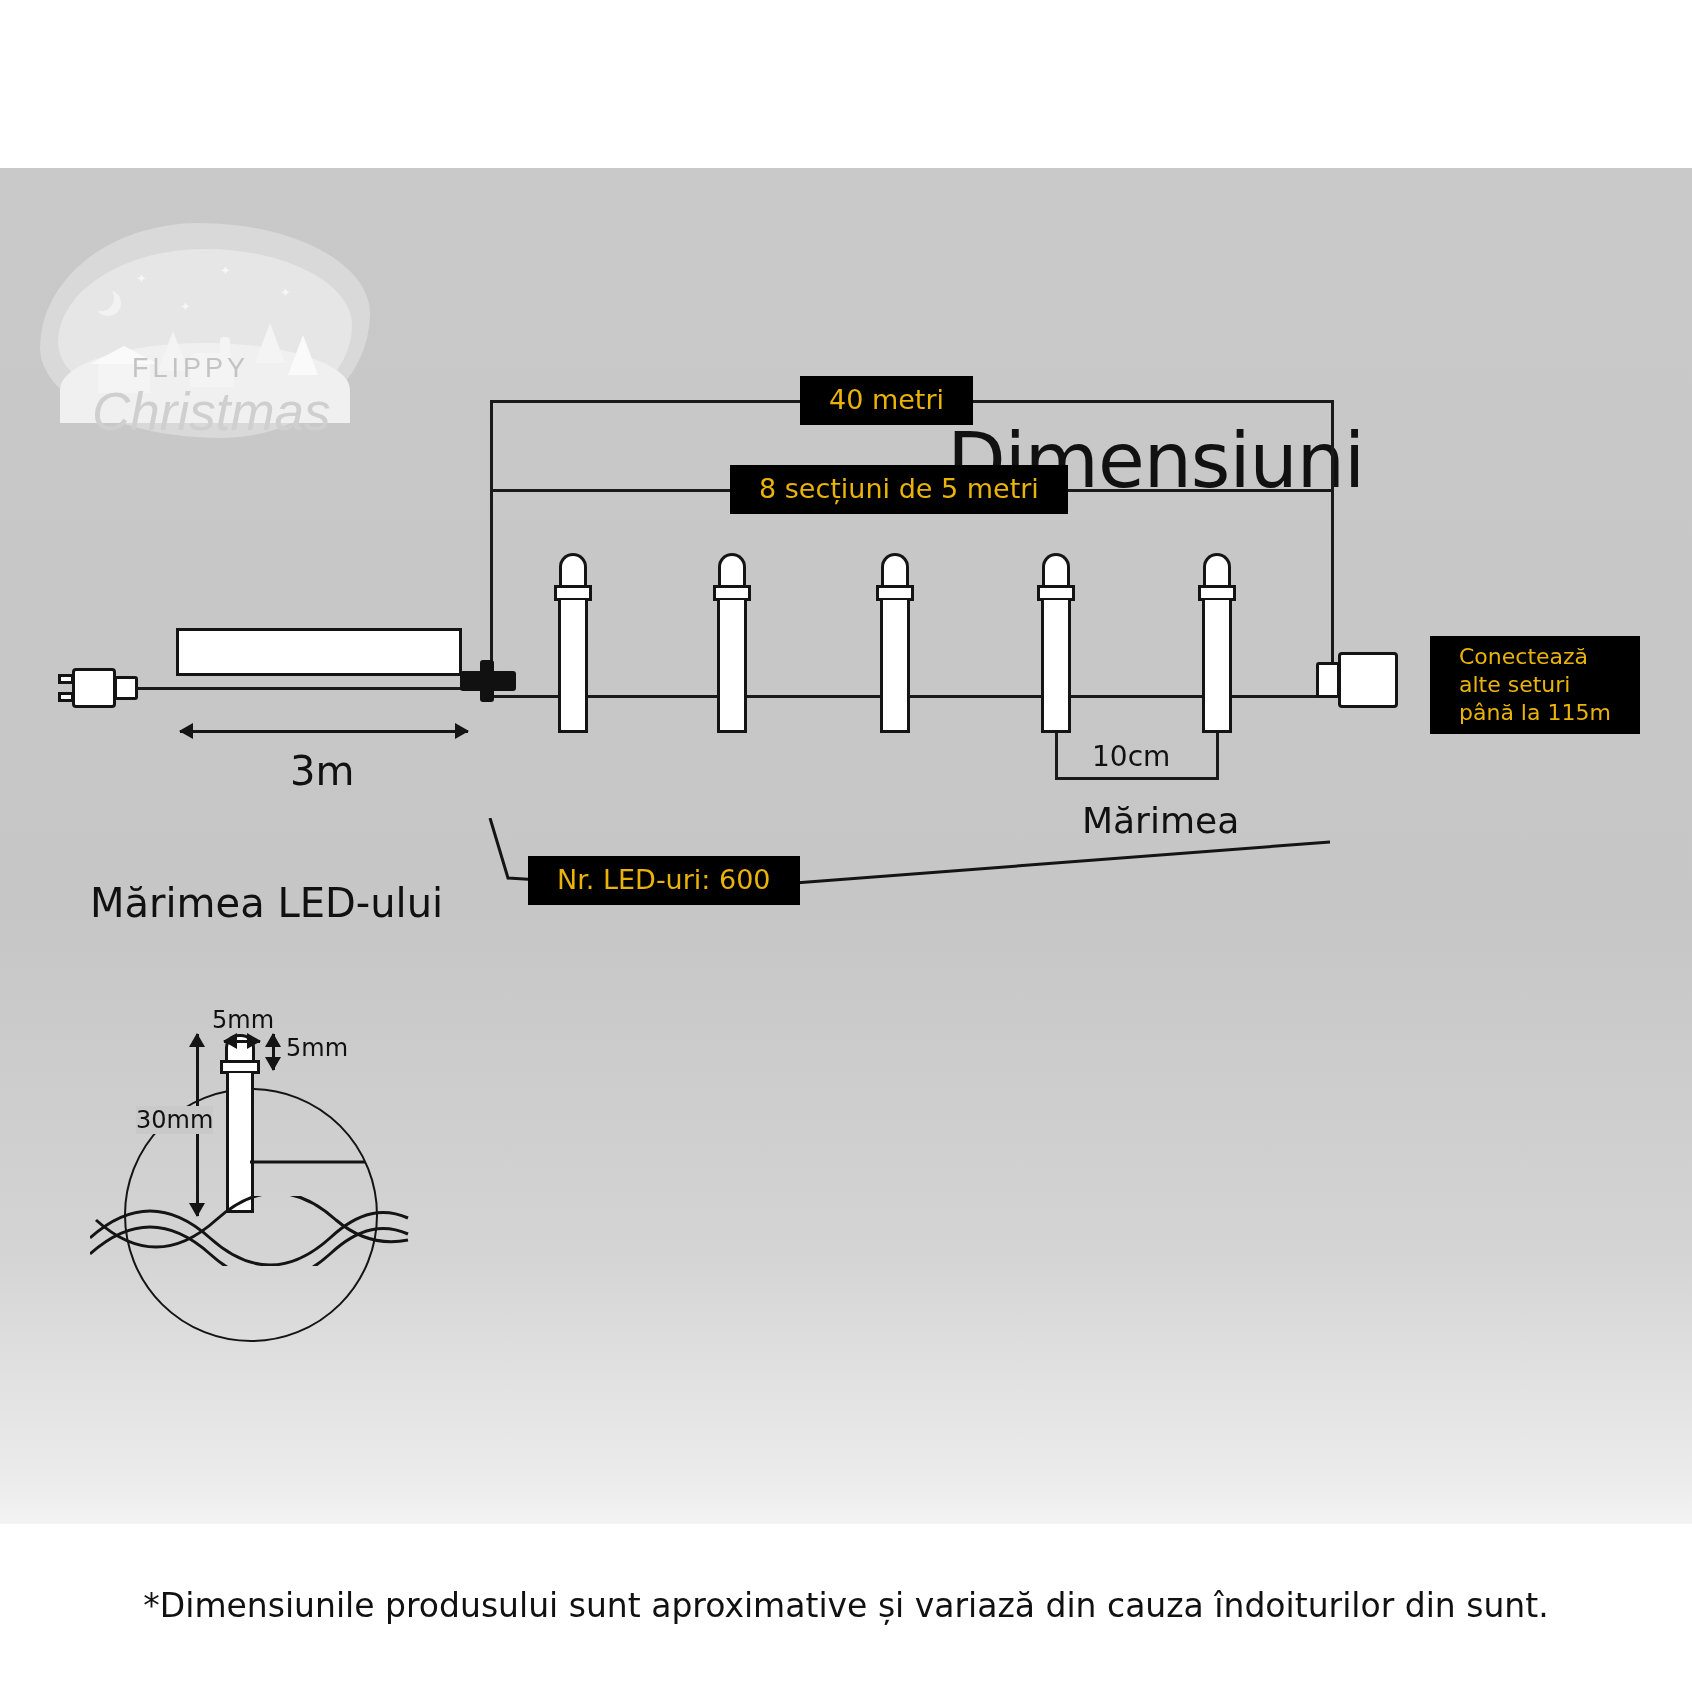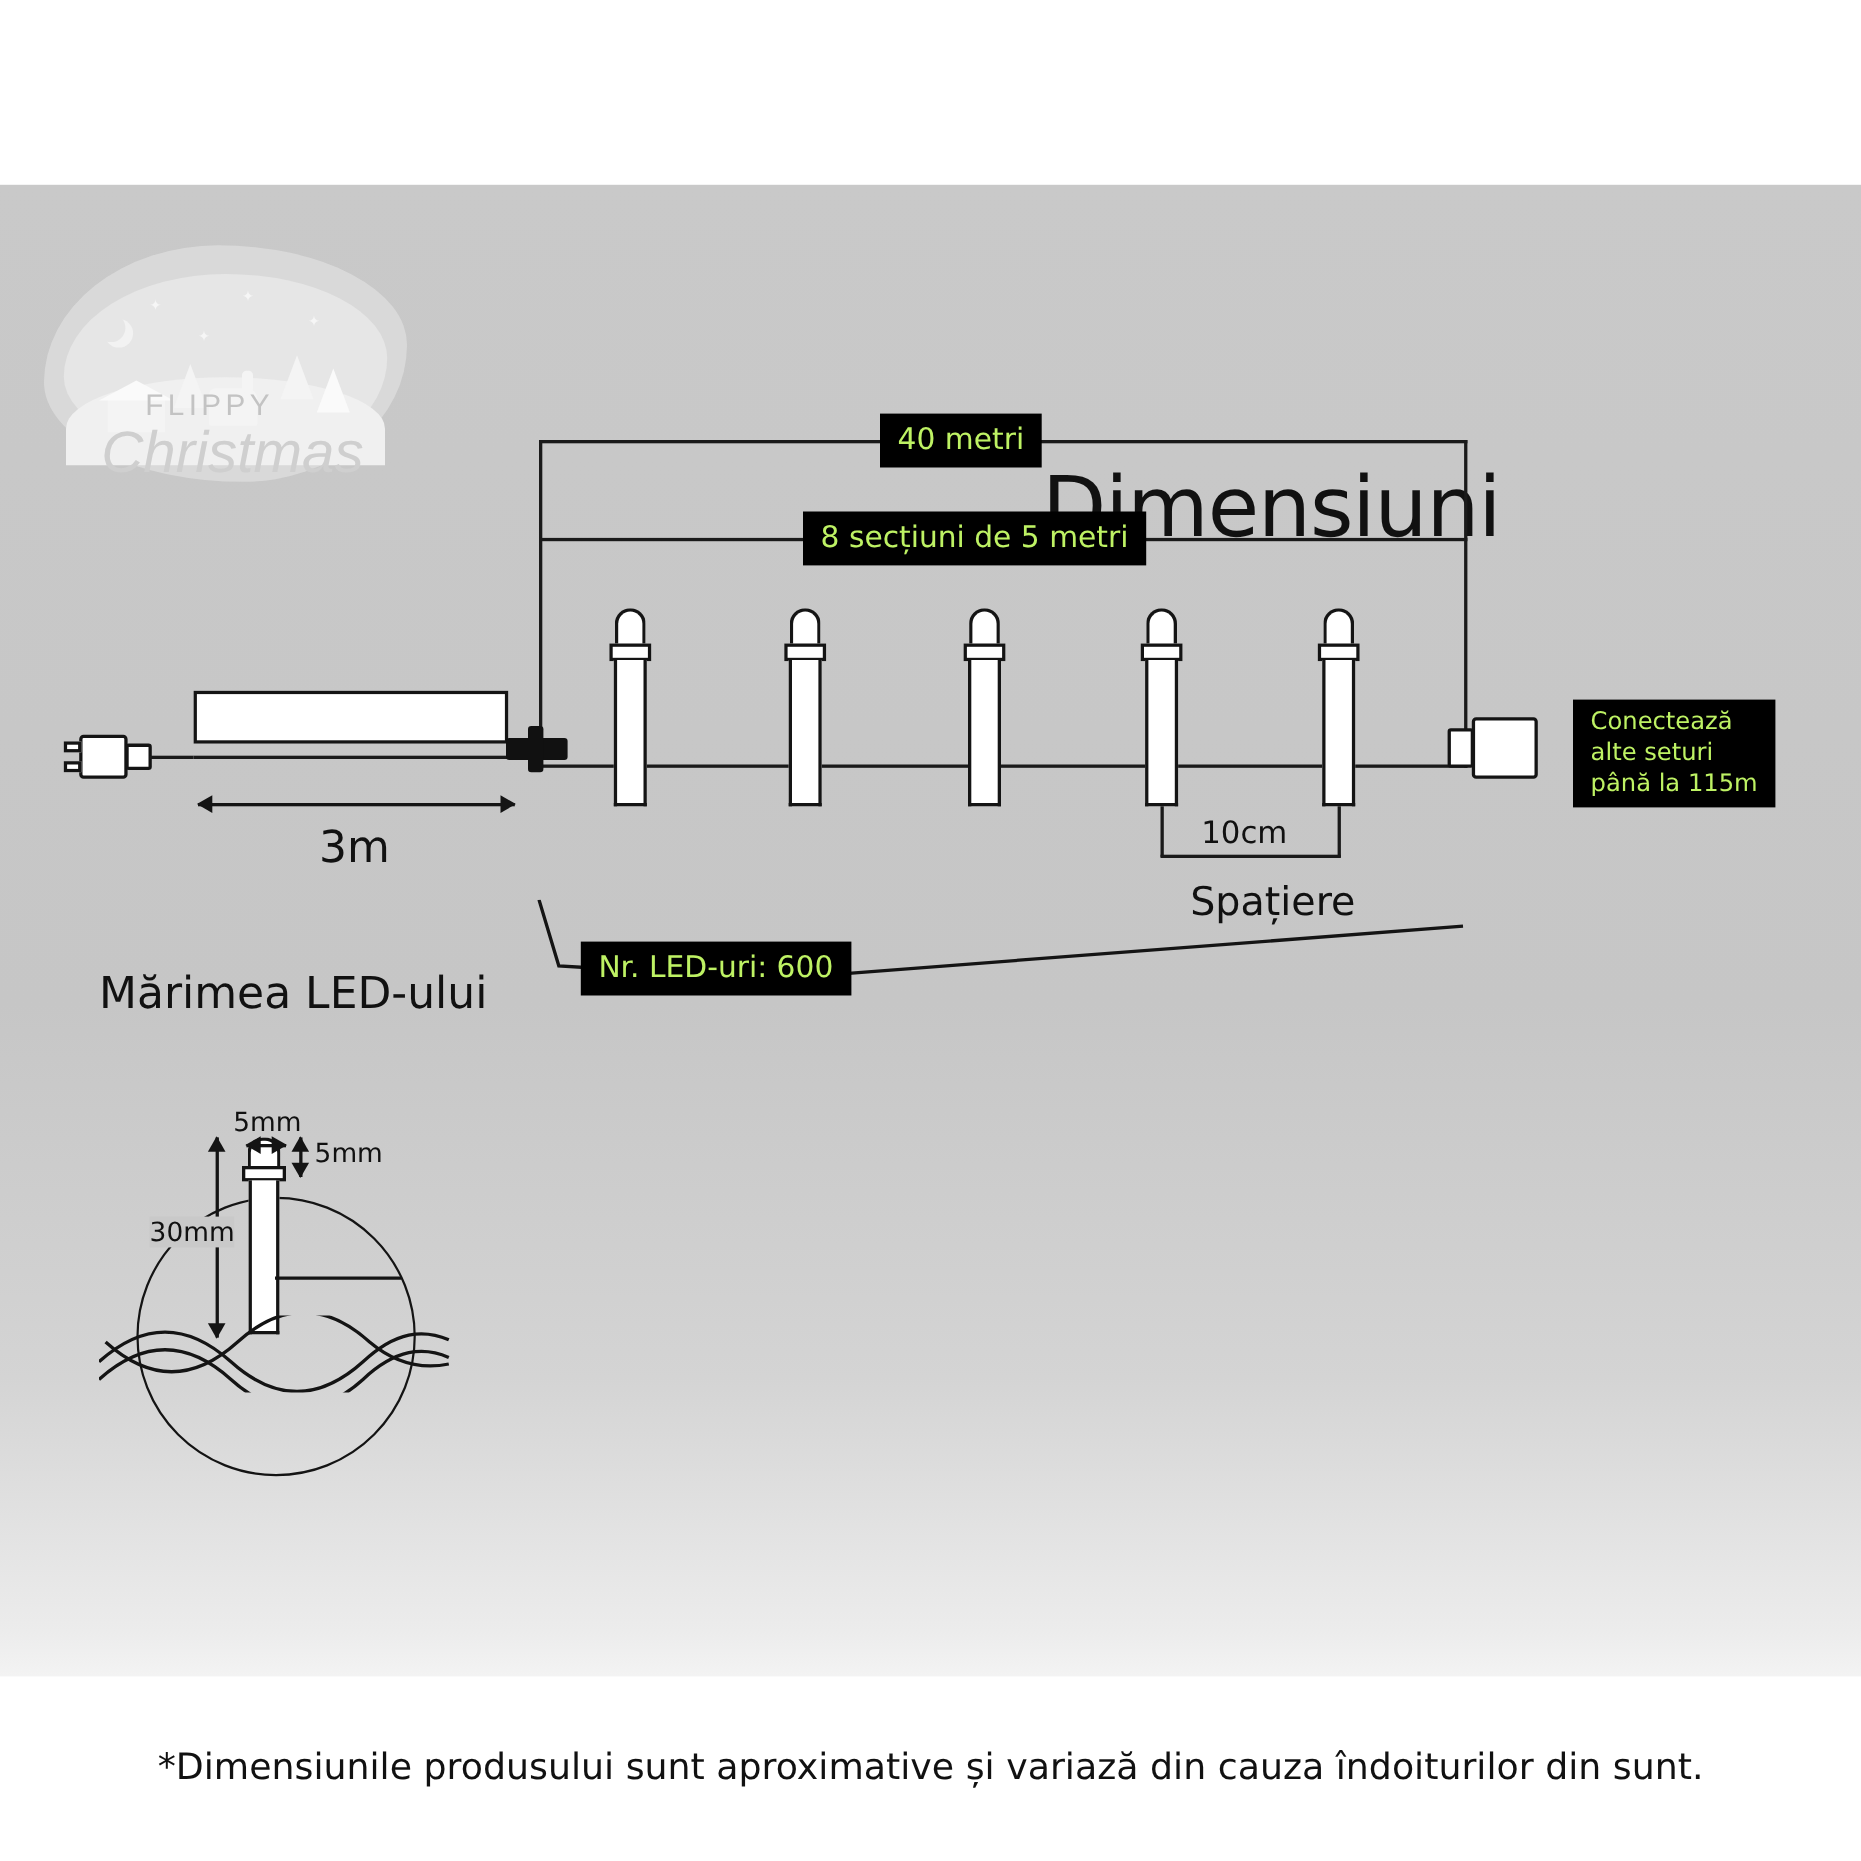--- a/index.html
+++ b/index.html
@@ -95,24 +95,24 @@
     left: 0; right: 0; top: 248px; width: 1364px;
     text-align: right;
     font-size: 76px;
     letter-spacing: -1px;
   }
 
   
   .lbl {
     position: absolute;
     background: #000;
-    color: #bef264;
+    color: #eab308;
     font-size: 27px;
     line-height: 1.28;
-    padding: 7px 16px;
+    padding: 7px 29px;
     white-space: pre;
   }
 
   
   .ln { position: absolute; background: #1a1a1a; }
   .hline { height: 3px; }
   .vline { width: 3px; }
 
   
   .bulb { position: absolute; width: 38px; height: 180px; }
@@ -261,21 +261,21 @@
     <div class="conn-white" style="left:1338px; top:484px; width:60px; height:56px; border-radius:4px;"></div>
 
     <div class="lbl" style="left:1430px; top:468px; font-size:22px;">Conectează
 alte seturi
 până la 115m</div>
 
     <div class="ln vline" style="left:1055px; top:565px; height:46px;"></div>
     <div class="ln vline" style="left:1216px; top:565px; height:46px;"></div>
     <div class="ln hline" style="left:1055px; top:609px; width:164px;"></div>
     <div class="plain-txt" style="left:1092px; top:572px; font-size:28px;">10cm</div>
-    <div class="plain-txt" style="left:1082px; top:632px; font-size:36px;">Spațiere</div>
+    <div class="plain-txt" style="left:1082px; top:632px; font-size:36px;">Mărimea</div>
 
     <div class="ln" style="left:492px; top:670px; width:3px; height:0; transform:rotate(0deg);"></div>
     <svg style="position:absolute; left:480px; top:650px; width:880px; height:120px;">
       <polyline points="10,0 28,60 60,62" fill="none" stroke="#141414" stroke-width="3"></polyline>
       <polyline points="250,70 850,24" fill="none" stroke="#141414" stroke-width="3"></polyline>
     </svg>
     <div class="lbl" style="left:528px; top:688px;">Nr. LED-uri: 600</div>
 
     <div class="plain-txt" style="left:90px; top:712px; font-size:40px;">Mărimea LED-ului</div>
 

